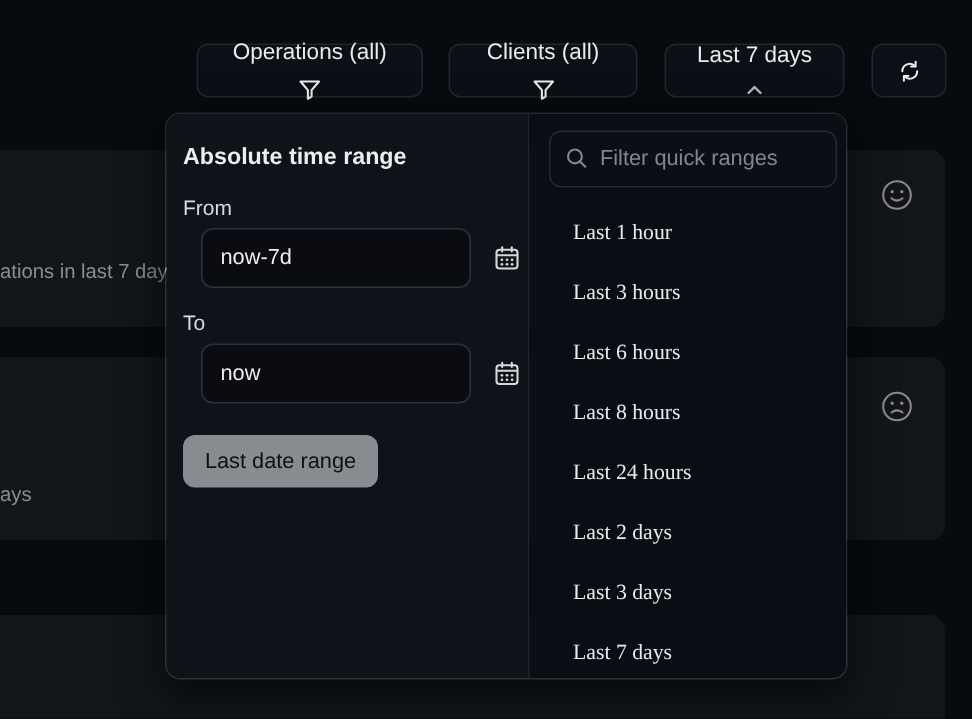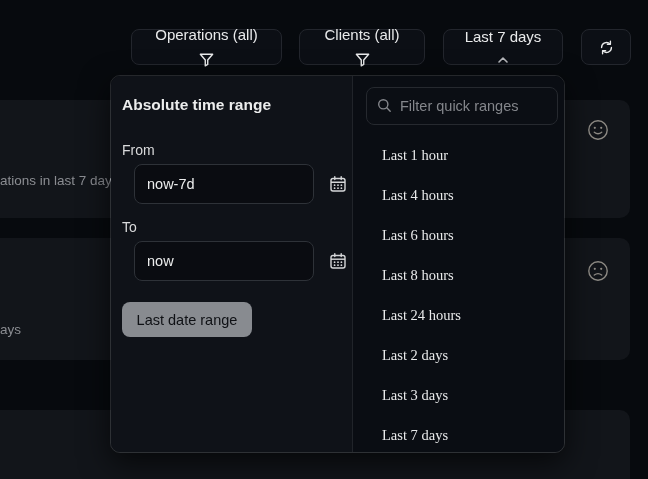--- a/index.html
+++ b/index.html
@@ -29,21 +29,21 @@
   .tbtn.refresh { left:581px; width:50px; }
 
   
   .panel { position:absolute; left:110px; top:75px; width:455px; height:378px;
     border:1px solid rgba(255,255,255,0.12); border-radius:10px; display:flex;
     box-shadow:0 10px 30px rgba(0,0,0,0.65); overflow:hidden; }
   .panel-left { width:242px; background:#0f1218; padding:20px 11px 0 11px;
     border-right:1px solid rgba(255,255,255,0.08); }
   .panel-right { flex:1; background:#0a0d13; display:flex; flex-direction:column; }
 
-  .abs-title { color:#eceded; font-size:15.5px; font-weight:700; margin-bottom:28px; }
+  .abs-title { color:#eceded; font-size:15.5px; font-weight:700; margin-bottom:16px; }
   .field-label { color:#d9dadb; font-size:14px; margin-bottom:6px; }
   .field-row { display:flex; align-items:center; gap:15px; margin-bottom:15px;padding-left:12px; }
   .t-input { width:180px; height:40px; background:#0a0c11; border:1px solid #2e3238;
     border-radius:8px; color:#eceded; font-size:14.5px; padding:0 12px;
     font-family:inherit; outline:none; }
   .cal-btn { background:none; border:none; padding:0; cursor:pointer; line-height:0; }
   .apply-btn { margin-top:6px; width:130px; height:35px; background:#888b90; border:none;
     border-radius:8px; color:#0f1115; font-size:14.5px; font-family:inherit; cursor:pointer; }
 
   .search-wrap { margin:11px 9px 10px 13px; position:relative; }
@@ -184,21 +184,21 @@
           <svg width="15" height="15" viewBox="0 0 15 15">
             <circle cx="6.3" cy="6.3" r="4.6" fill="none" stroke="#84868b" stroke-width="1.4"></circle>
             <line x1="9.8" y1="9.8" x2="13.2" y2="13.2" stroke="#84868b" stroke-width="1.4" stroke-linecap="round"></line>
           </svg>
         </span>
         <input class="search-input" type="text" placeholder="Filter quick ranges" style="">
       </div>
 
       <div class="qlist">
         <div class="qitem">Last 1 hour</div>
-        <div class="qitem">Last 4 hours</div>
+        <div class="qitem">Last 3 hours</div>
         <div class="qitem">Last 6 hours</div>
         <div class="qitem">Last 8 hours</div>
         <div class="qitem">Last 24 hours</div>
         <div class="qitem">Last 2 days</div>
         <div class="qitem">Last 3 days</div>
         <div class="qitem">Last 7 days</div>
       </div>
     </div>
 
   </div>

